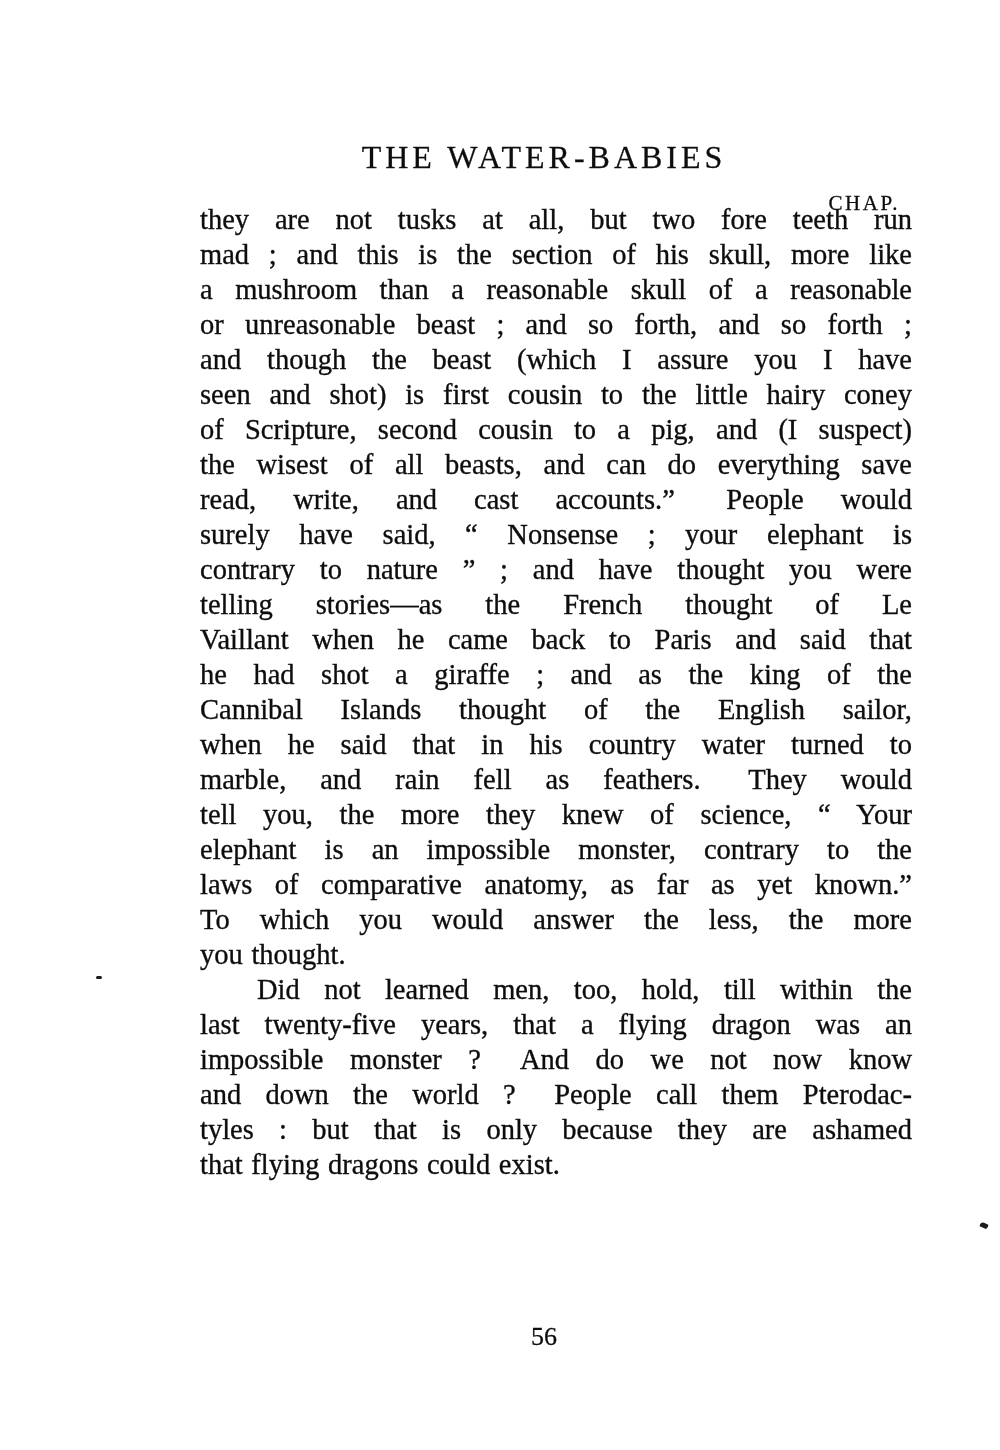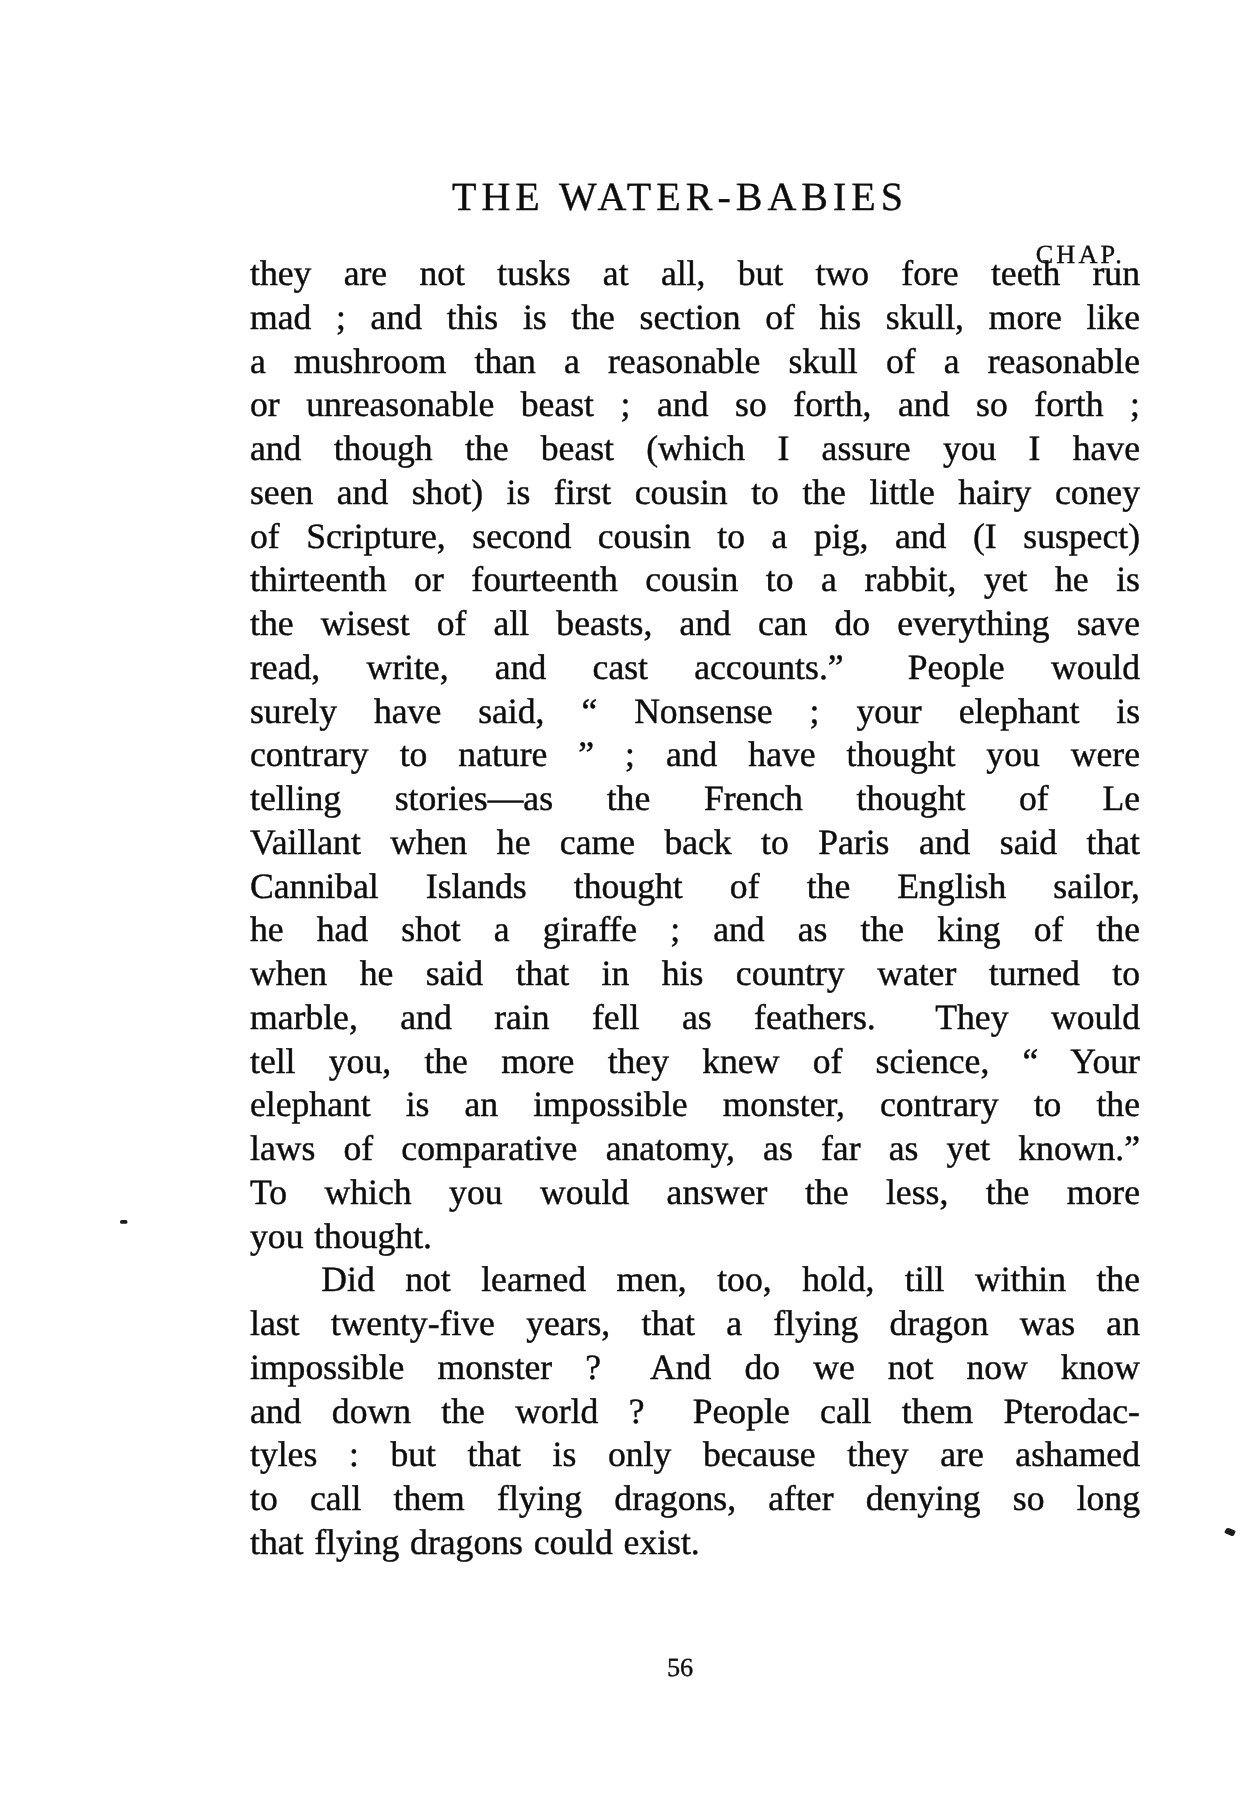--- a/index.html
+++ b/index.html
@@ -53,21 +53,21 @@
     -webkit-text-stroke: 0.35px #111;
   }
   .line.end { text-align-last: left; }
   .line.indent { text-indent: 57px; }
   .page-number {
     position: absolute;
     left: 188px;
     top: 1322px;
     width: 712px;
     text-align: center;
-    font-size: 21px;
+    font-size: 26px;
     -webkit-text-stroke: 0.3px #111;
   }
   .speck {
     position: absolute;
     background: #1c1c1c;
     border-radius: 2px;
   }
   .speck-left  { left: 96px;  top: 976px;  width: 6px; height: 3px; }
   .speck-right { left: 980px; top: 1223px; width: 8px; height: 5px; transform: rotate(24deg); border-radius: 3px 1px 2px 1px; }
 </style>
@@ -82,42 +82,40 @@
   </div>
 
   <div class="text-block" id="body-text">
       <div class="line">they are not tusks at all, but two fore teeth run</div>
       <div class="line">mad ; and this is the section of his skull, more like</div>
       <div class="line">a mushroom than a reasonable skull of a reasonable</div>
       <div class="line">or unreasonable beast ; and so forth, and so forth ;</div>
       <div class="line">and though the beast (which I assure you I have</div>
       <div class="line">seen and shot) is first cousin to the little hairy coney</div>
       <div class="line">of Scripture, second cousin to a pig, and (I suspect)</div>
-      <div class="line">thirteenth or fourteenth cousin to a rabbit, yet he is</div>
       <div class="line">the wisest of all beasts, and can do everything save</div>
       <div class="line">read, write, and cast accounts.”  People would</div>
       <div class="line">surely have said, “ Nonsense ; your elephant is</div>
       <div class="line">contrary to nature ” ; and have thought you were</div>
       <div class="line">telling stories—as the French thought of Le</div>
       <div class="line">Vaillant when he came back to Paris and said that</div>
+      <div class="line">he had shot a giraffe ; and as the king of the</div>
       <div class="line">Cannibal Islands thought of the English sailor,</div>
-      <div class="line">he had shot a giraffe ; and as the king of the</div>
       <div class="line">when he said that in his country water turned to</div>
       <div class="line">marble, and rain fell as feathers.  They would</div>
       <div class="line">tell you, the more they knew of science, “ Your</div>
       <div class="line">elephant is an impossible monster, contrary to the</div>
       <div class="line">laws of comparative anatomy, as far as yet known.”</div>
       <div class="line">To which you would answer the less, the more</div>
       <div class="line end">you thought.</div>
       <div class="line indent">Did not learned men, too, hold, till within the</div>
       <div class="line">last twenty-five years, that a flying dragon was an</div>
       <div class="line">impossible monster ?  And do we not now know</div>
       <div class="line">and down the world ?  People call them Pterodac-</div>
       <div class="line">tyles : but that is only because they are ashamed</div>
-      <div class="line">to call them flying dragons, after denying so long</div>
       <div class="line end">that flying dragons could exist.</div>
     </div>
 
   <div class="page-number">56</div>
 
   <div class="speck speck-left"></div>
   <div class="speck speck-right"></div>
 
 </div>
 

